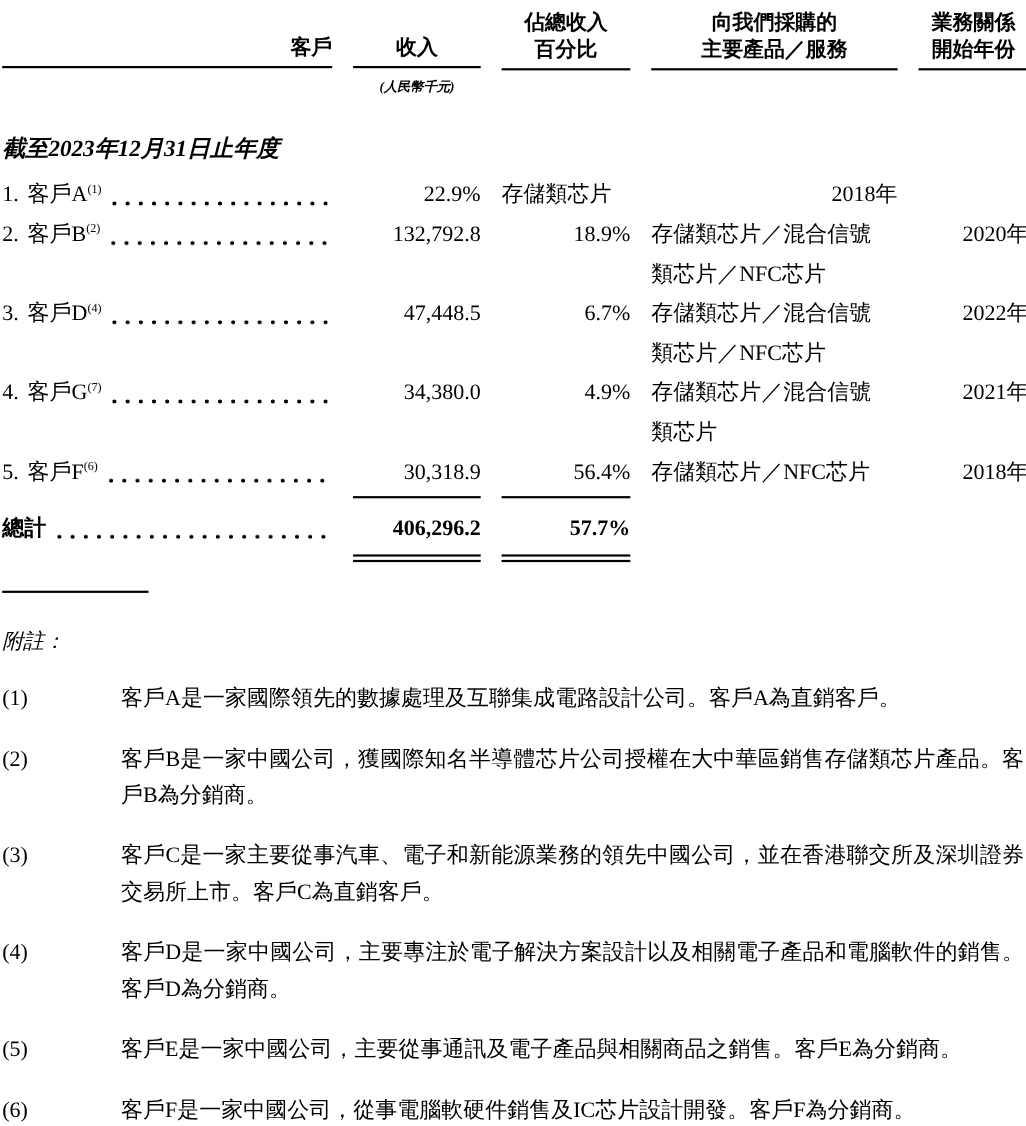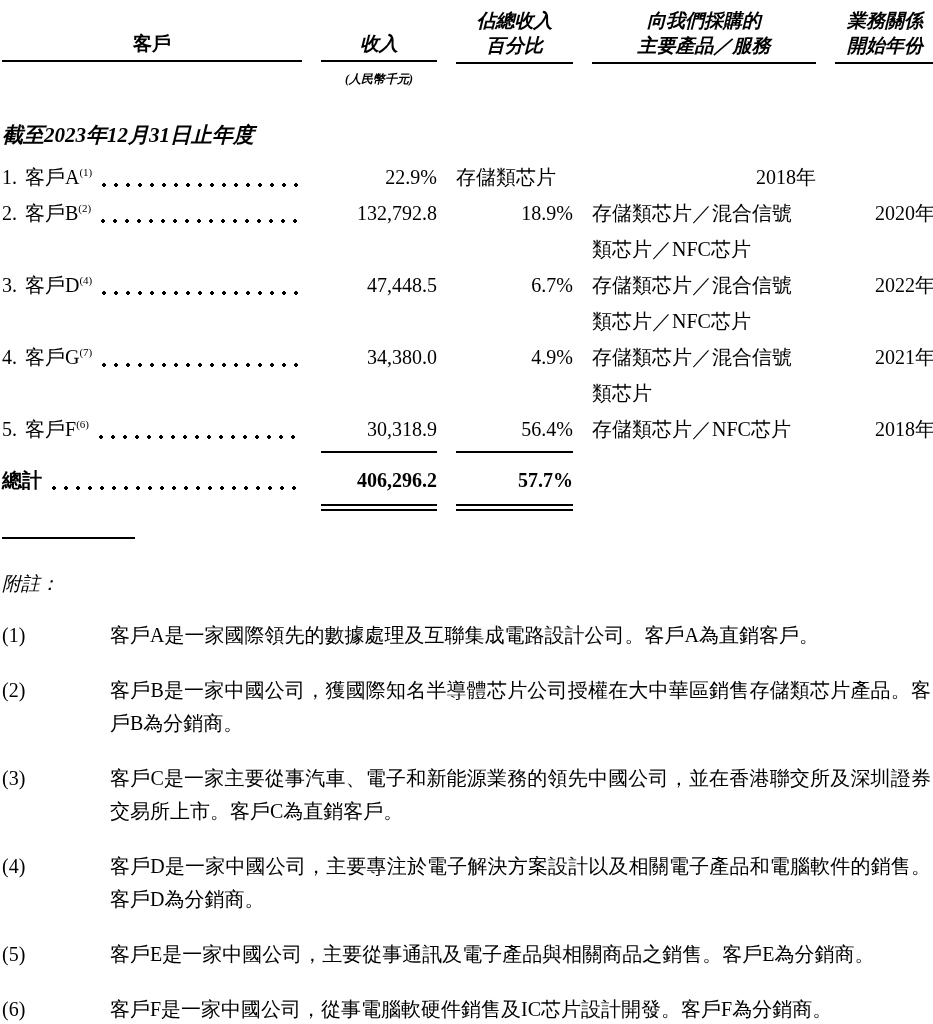--- a/index.html
+++ b/index.html
@@ -32,22 +32,22 @@
     font-size: 19px;
     line-height: 25px;
     display: flex;
     flex-direction: column;
     justify-content: flex-end;
     border-bottom: 2px solid #000;
     padding-bottom: 4px;
     min-height: 54px;
     box-sizing: border-box;
   }
-  .th.a-left   { align-items: center; }
-  .th.a-center { align-items: center; text-align: center; font-style: italic; }
+  .th.a-left   { align-items: flex-end; }
+  .th.a-center { align-items: center; text-align: center; }
 
   .unit-row { margin-top: 3px; }
   .unit-cell {
     grid-column: 2;
     text-align: center;
     font-style: italic;
     font-size: 12px;
     line-height: 24px;
     font-weight: bold;
   }

